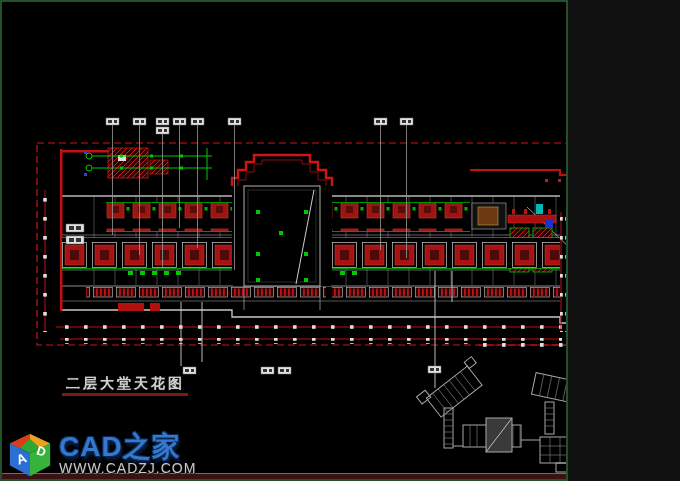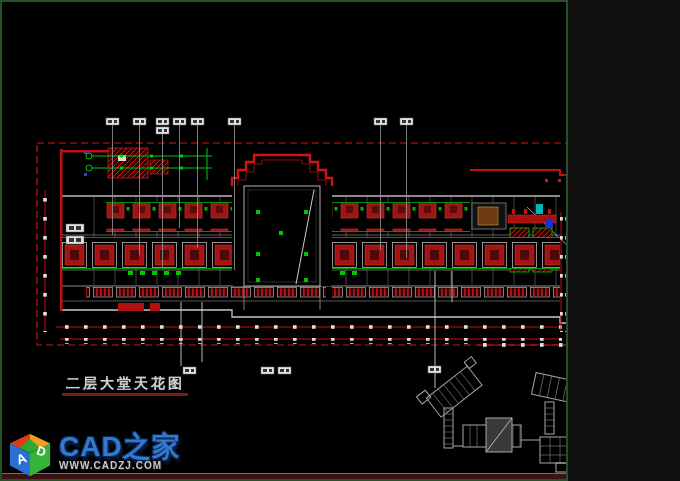--- a/index.html
+++ b/index.html
@@ -14,21 +14,21 @@
   .bottom-strip{position:absolute;left:0;top:473px;width:680px;height:8px;background:#3a1212;border-top:1px solid #3f8f3f;z-index:5;}
   
   .plan-title{position:absolute;left:66px;top:375px;color:#cfcfcf;font-size:14px;font-weight:bold;letter-spacing:3px;z-index:6;text-shadow:0 0 1px #666;}
   .plan-title-underline{position:absolute;left:62px;top:393px;width:126px;height:3px;background:#7e1a10;z-index:6;}
   
   .watermark{position:absolute;left:7px;top:433px;display:flex;align-items:flex-start;z-index:20;}
   .wm-cube{width:46px;height:46px;margin-right:6px;}
   .wm-text{display:flex;flex-direction:column;margin-top:2px;}
   .wm-brand{font-size:28px;font-weight:bold;color:#3579cf;letter-spacing:1px;line-height:24px;
     text-shadow:1px 1px 0 #0a2a55,-1px -1px 0 #0a2a55,1px -1px 0 #0a2a55,-1px 1px 0 #0a2a55,2px 4px 3px rgba(15,35,80,.85);}
-  .wm-url{font-size:10px;font-weight:bold;color:#c9c9c9;letter-spacing:1px;margin-top:1px;text-shadow:1px 1px 1px #1a1a1a;}
+  .wm-url{font-size:14px;font-weight:normal;color:#c9c9c9;letter-spacing:1px;margin-top:1px;text-shadow:1px 1px 1px #1a1a1a;}
   
   .title-block{position:absolute;left:601px;top:0;width:79px;height:481px;background:#000;z-index:10;}
   .tb-frame{position:absolute;left:5px;top:9px;width:65px;height:462px;border:1px solid #00b400;}
   .tb-div{position:absolute;left:0;width:100%;height:0;border-top:1px solid #00b400;}
   .bar{position:absolute;border-radius:1px;}
   .bar.white{background:#cfcfcf;}
   .bar.red{background:#c01010;}
   .bar.green{background:#00c000;}
   .tb-revgrid{position:absolute;left:2px;right:2px;
     background:

